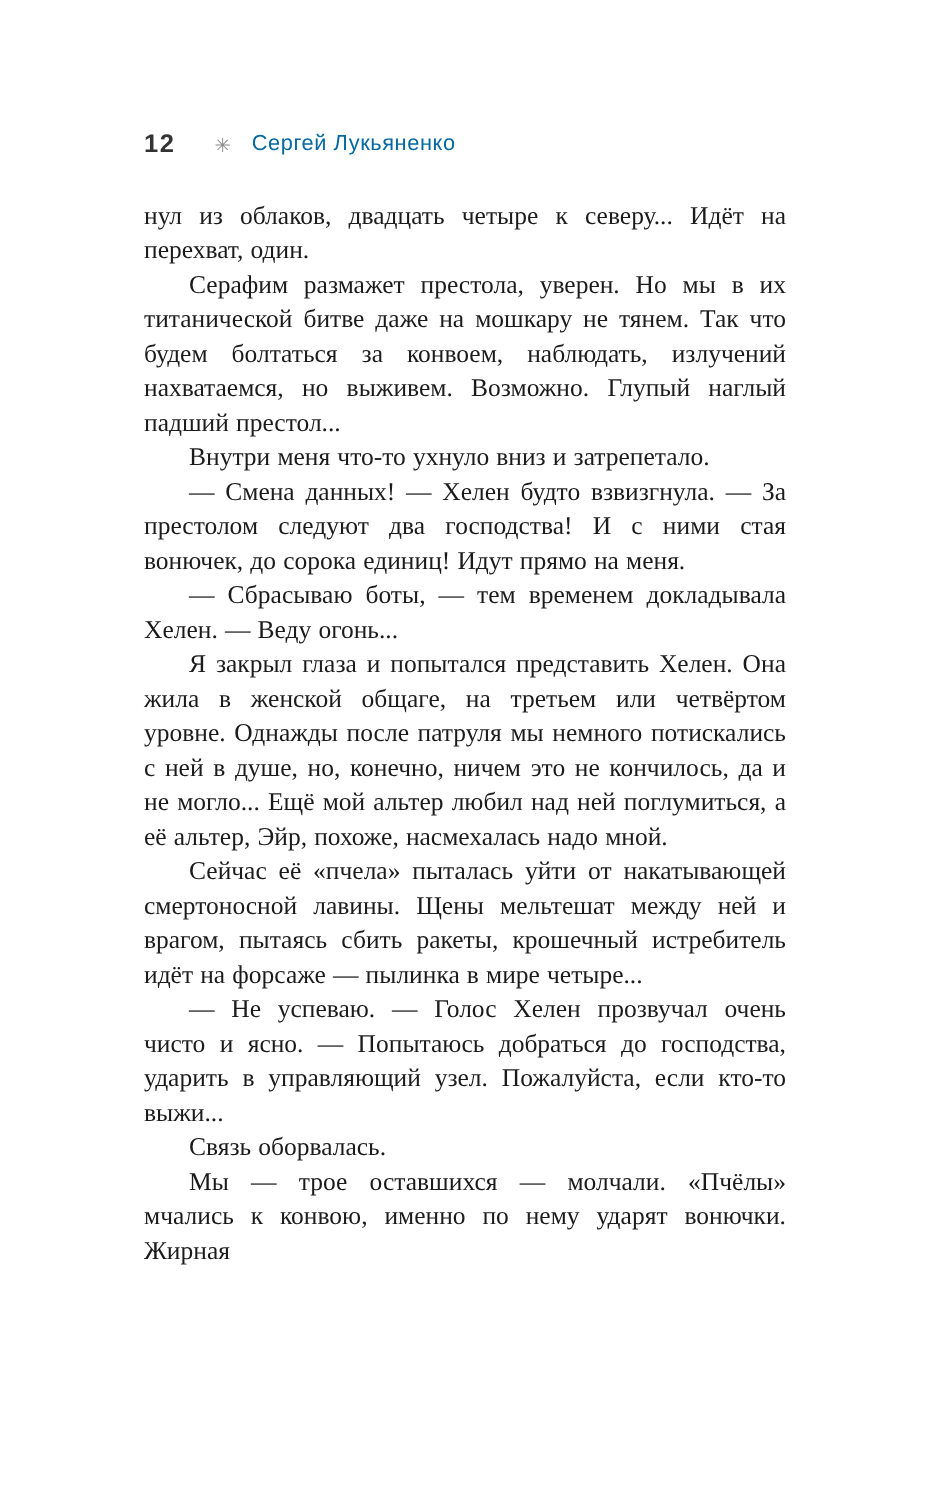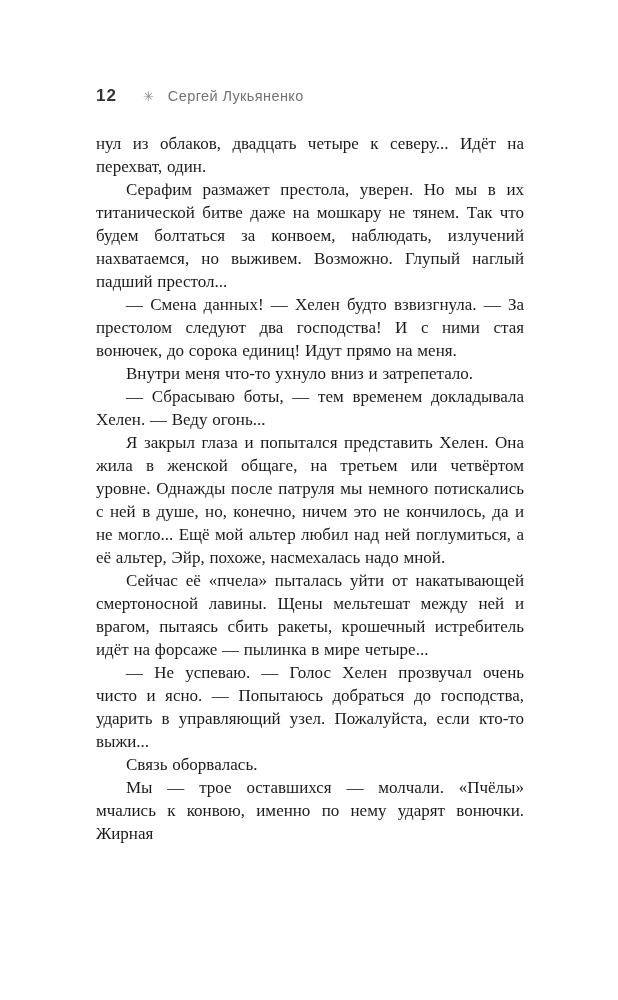--- a/index.html
+++ b/index.html
@@ -33,21 +33,21 @@
     }
     .ornament {
       margin-left: 26px;
       font-size: 13px;
       color: #8d8d8d;
       line-height: 1;
     }
     .author {
       margin-left: 14px;
       font-size: 14.5px;
-      color: #737373;
+      color: #0369a1;
       letter-spacing: 0.4px;
       font-family: "Liberation Sans", sans-serif;
     }
     .text-block p {
       margin: 0;
       font-size: 17px;
       line-height: 23px;
       text-align: justify;
       text-indent: 30px;
       word-spacing: 0.5px;
@@ -66,22 +66,22 @@
 
   <header class="page-header">
     <span class="page-number">12</span>
     <span class="ornament">✳</span>
     <span class="author">Сергей Лукьяненко</span>
   </header>
 
   <main class="text-block">
     <p class="no-indent">нул из облаков, двадцать четыре к северу... Идёт на перехват, один.</p>
     <p>Серафим размажет престола, уверен. Но мы в их титанической битве даже на мошкару не тянем. Так что будем болтаться за конвоем, наблюдать, излучений нахватаемся, но выживем. Возможно. Глупый наглый падший престол...</p>
+    <p>Внутри меня что-то ухнуло вниз и затрепетало.</p>
     <p>— Смена данных! — Хелен будто взвизгнула. — За престолом следуют два господства! И с ними стая вонючек, до сорока единиц! Идут прямо на меня.</p>
-    <p>Внутри меня что-то ухнуло вниз и затрепетало.</p>
     <p>— Сбрасываю боты, — тем временем докладывала Хелен. — Веду огонь...</p>
     <p>Я закрыл глаза и попытался представить Хелен. Она жила в женской общаге, на третьем или четвёртом уровне. Однажды после патруля мы немного потискались с ней в душе, но, конечно, ничем это не кончилось, да и не могло... Ещё мой альтер любил над ней поглумиться, а её альтер, Эйр, похоже, насмехалась надо мной.</p>
     <p>Сейчас её «пчела» пыталась уйти от накатывающей смертоносной лавины. Щены мельтешат между ней и врагом, пытаясь сбить ракеты, крошечный истребитель идёт на форсаже — пылинка в мире четыре...</p>
     <p>— Не успеваю. — Голос Хелен прозвучал очень чисто и ясно. — Попытаюсь добраться до господства, ударить в управляющий узел. Пожалуйста, если кто-то выжи...</p>
     <p>Связь оборвалась.</p>
     <p>Мы — трое оставшихся — молчали. «Пчёлы» мчались к конвою, именно по нему ударят вонючки. Жирная</p>
   </main>
 
 </div>
 

